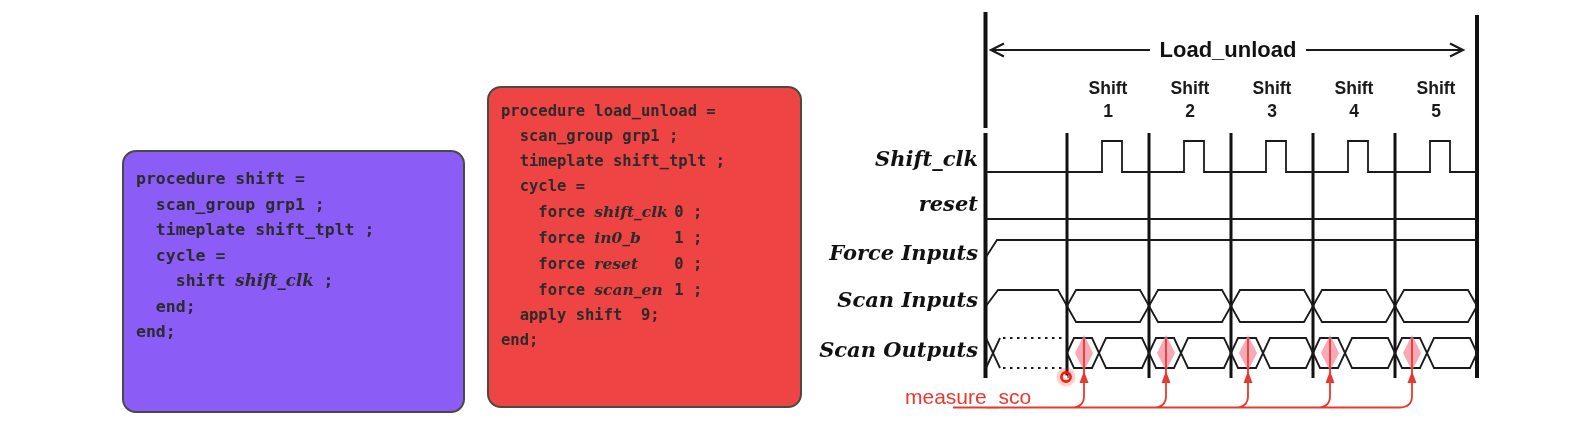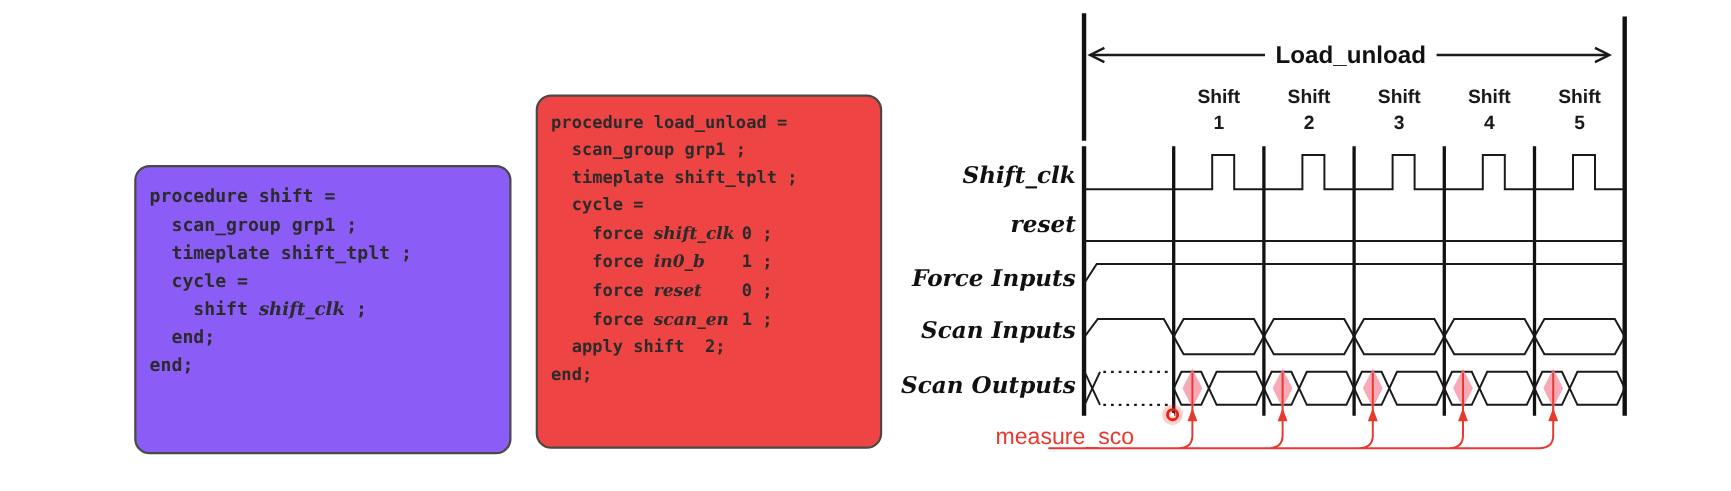--- a/index.html
+++ b/index.html
@@ -39,21 +39,21 @@
 
   <div class="code-box box-load">
       <div class="code-line"><span>procedure load_unload =</span></div>
       <div class="code-line"><span>  scan_group grp1 ;</span></div>
       <div class="code-line"><span>  timeplate shift_tplt ;</span></div>
       <div class="code-line"><span>  cycle =</span></div>
       <div class="code-line"><span>    force </span><span class="nm">shift_clk</span><span>0 ;</span></div>
       <div class="code-line"><span>    force </span><span class="nm">in0_b</span><span>1 ;</span></div>
       <div class="code-line"><span>    force </span><span class="nm">reset</span><span>0 ;</span></div>
       <div class="code-line"><span>    force </span><span class="nm">scan_en</span><span>1 ;</span></div>
-      <div class="code-line"><span>  apply shift  2;</span></div>
+      <div class="code-line"><span>  apply shift  9;</span></div>
       <div class="code-line"><span>end;</span></div>
     </div>
 
   <svg width="1574" height="446" viewBox="0 0 1574 446" style="position:absolute;left:0;top:0;">
 
     <g stroke="#111111" stroke-width="4">
       <path d="M985.5 12 V128 M985.5 133 V378"></path>
       <path d="M1477 15 V378"></path>
     </g>
 

